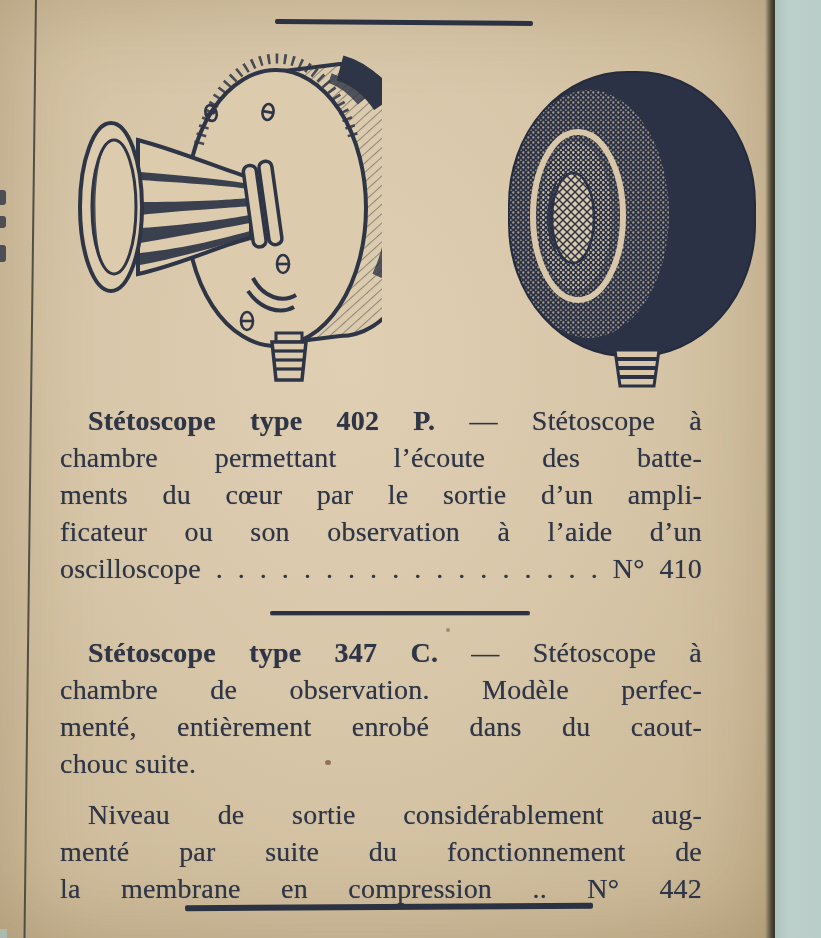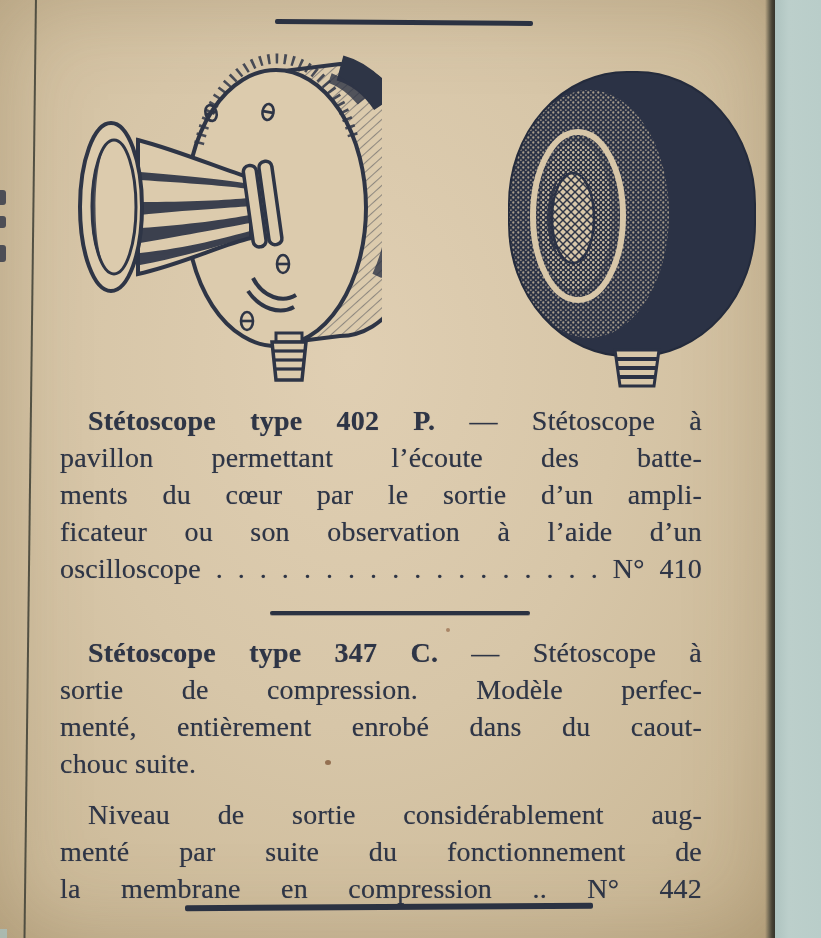--- a/index.html
+++ b/index.html
@@ -174,31 +174,31 @@
       <g stroke="#2b3245" stroke-width="4">
         <line x1="130" y1="303" x2="170" y2="303"></line>
         <line x1="131" y1="312" x2="169" y2="312"></line>
         <line x1="132" y1="321" x2="168" y2="321"></line>
       </g>
     </svg>
   </div>
 
   <div class="txt" id="sec1">
     <div class="line j ind"><span class="b">Stétoscope type 402 P.</span><span> — Stétoscope à</span></div>
-    <div class="line j"><span>pavillon permettant l’écoute des batte-</span></div>
+    <div class="line j"><span>chambre permettant l’écoute des batte-</span></div>
     <div class="line j"><span>ments du cœur par le sortie d’un ampli-</span></div>
     <div class="line j"><span>ficateur ou son observation à l’aide d’un</span></div>
     <div class="line j"><span>oscilloscope . . . . . . . . . . . . . . . . . . N° 410</span></div>
   </div>
 
   <div class="rule rule-mid"></div>
 
   <div class="txt" id="sec2">
     <div class="line j ind"><span class="b">Stétoscope type 347 C.</span><span> — Stétoscope à</span></div>
-    <div class="line j"><span>sortie de compression. Modèle perfec-</span></div>
+    <div class="line j"><span>chambre de observation. Modèle perfec-</span></div>
     <div class="line j"><span>menté, entièrement enrobé dans du caout-</span></div>
     <div class="line"><span>chouc suite.</span></div>
   </div>
 
   <div class="txt" id="sec3">
     <div class="line j ind"><span>Niveau de sortie considérablement aug-</span></div>
     <div class="line j"><span>menté par suite du fonctionnement de</span></div>
     <div class="line j"><span>la membrane en compression .. N° 442</span></div>
   </div>
 

